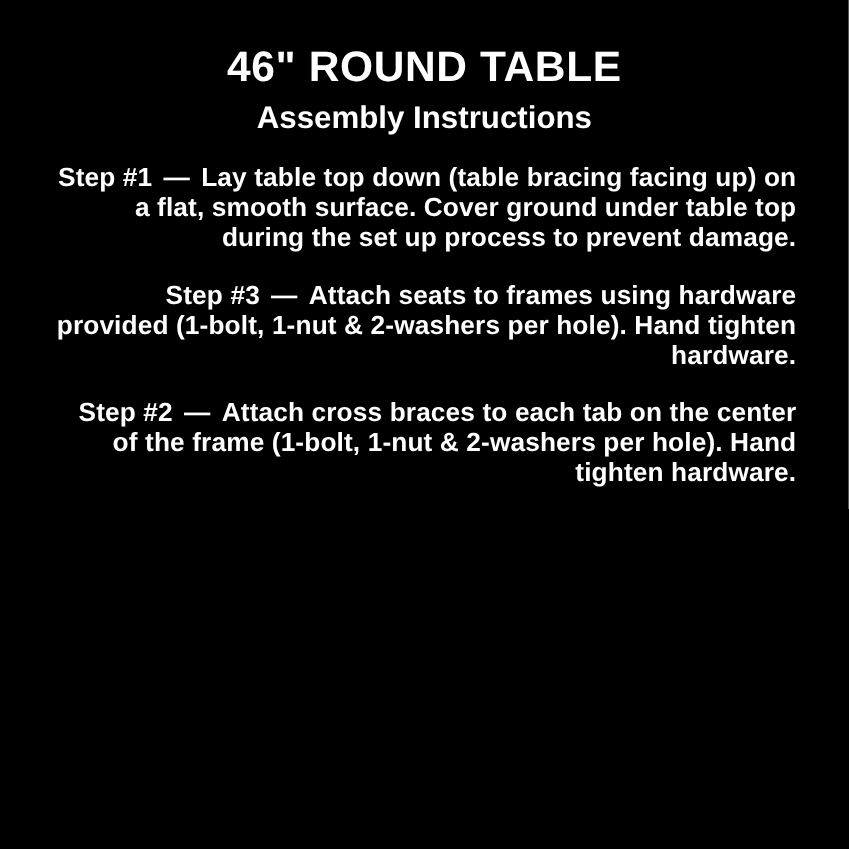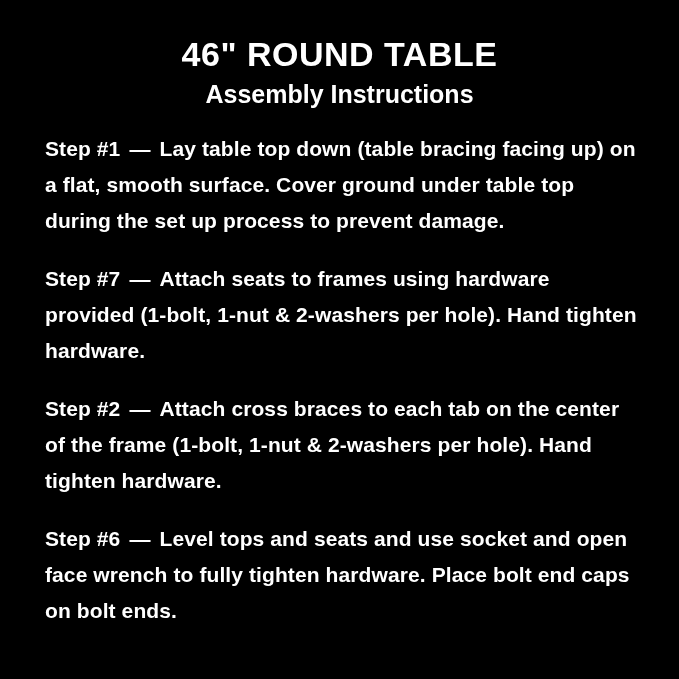--- a/index.html
+++ b/index.html
@@ -32,41 +32,41 @@
     font-weight: bold;
     line-height: 1.2;
     margin: 6px 0 0 0;
   }
   .steps {
     margin: 22px 42px 0 45px;
   }
   .step {
     font-size: 21px;
     font-weight: bold;
-    line-height: 36px;
+    line-height: 24px;
     margin: 0 0 22px 0;
     letter-spacing: 0.1px;
+    text-align: right;
   }
   .step .dash {
     padding: 0 9px;
   }
 </style>
 </head>
 <body>
 
 <div class="sheet">
   <div class="header">
     <h1 class="title">46" ROUND TABLE</h1>
     <h2 class="subtitle">Assembly Instructions</h2>
   </div>
 
   <div class="steps">
     <p class="step"><span>Step #1</span><span class="dash">—</span><span>Lay table top down (table bracing facing up) on a flat, smooth surface. Cover ground under table top during the set up process to prevent damage.</span></p>
 
 
-    <p class="step"><span>Step #7</span><span class="dash">—</span><span>Attach seats to frames using hardware provided (1-bolt, 1-nut &amp; 2-washers per hole). Hand tighten hardware.</span></p>
+    <p class="step"><span>Step #3</span><span class="dash">—</span><span>Attach seats to frames using hardware provided (1-bolt, 1-nut &amp; 2-washers per hole). Hand tighten hardware.</span></p>
 
     <p class="step"><span>Step #2</span><span class="dash">—</span><span>Attach cross braces to each tab on the center of the frame (1-bolt, 1-nut &amp; 2-washers per hole). Hand tighten hardware.</span></p>
 
 
-    <p class="step"><span>Step #6</span><span class="dash">—</span><span>Level tops and seats and use socket and open face wrench to fully tighten hardware. Place bolt end caps on bolt ends.</span></p>
   </div>
 </div>
 
 </body></html>

